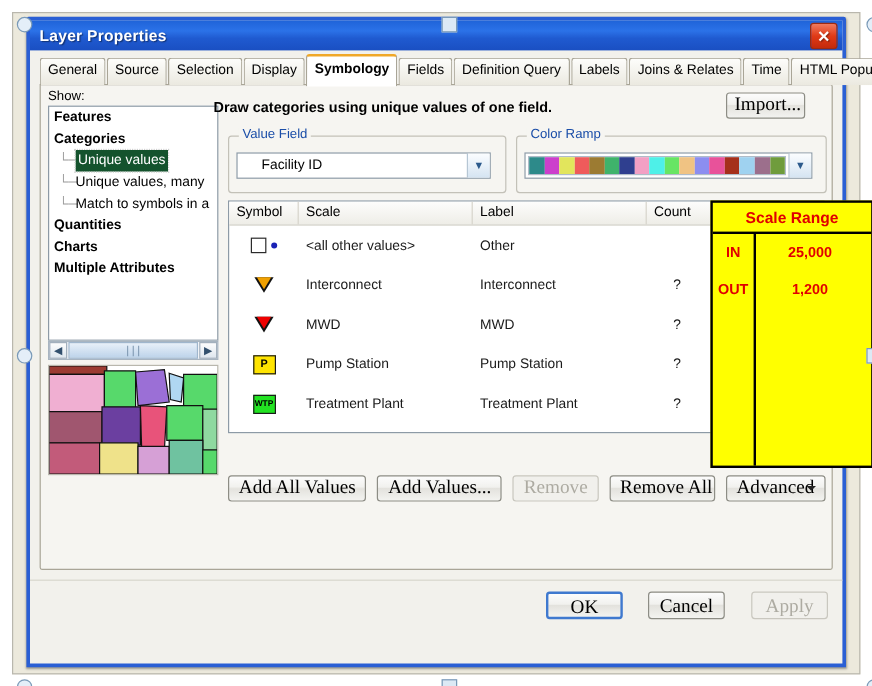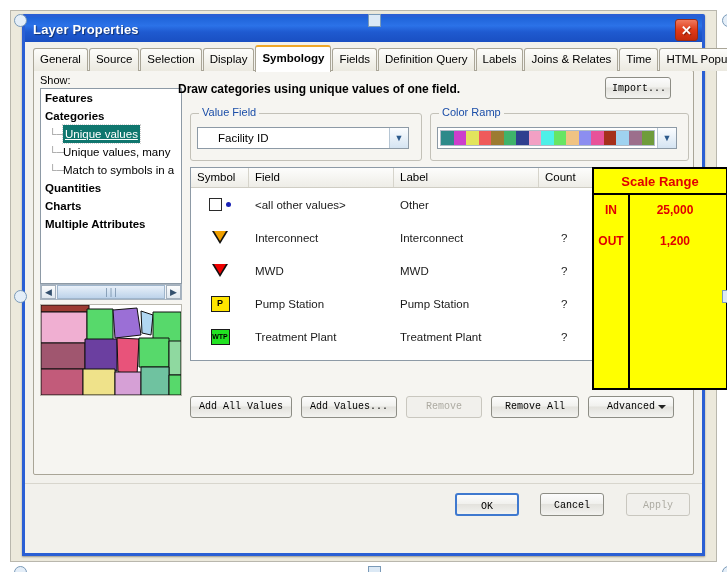--- a/index.html
+++ b/index.html
@@ -148,25 +148,24 @@
   .tree-row { height: 18px; line-height: 18px; white-space: nowrap; padding-left: 4px; }
   .tree-row.group { font-weight: bold; }
   .tree-row.child { padding-left: 8px; display: flex; align-items: center; }
   .tree-dash {
     display: inline-block;
     width: 14px;
     color: #9a9a9a;
     font-size: 11px;
   }
   .tree-row.selected .tree-text {
-    background: #0f766e;
+    background: #14532d;
     color: #ffffff;
     outline: 1px dotted #d0d0d0;
     padding: 0 2px;
-    text-decoration: underline;
   }
   #tree-scroll {
     position: absolute;
     left: 6px; top: 213px;
     width: 142px; height: 16px;
     box-sizing: border-box;
     border: 1px solid #a8b4c0;
     background: #f0f3f7;
     display: flex; align-items: center;
   }
@@ -210,22 +209,22 @@
   #desc-text {
     position: absolute; left: 4px; top: 5px;
     font-size: 12px; font-weight: bold; color: #000;
   }
   #import-btn {
     position: absolute; right: 0; top: 0;
     width: 66px; height: 22px;
   }
 
   .winbtn {
-    font-family: Liberation Mono, monospace;
-    font-size: 10px;
+    font-family: Liberation Serif, serif;
+    font-size: 16px;
     color: #000;
     background: linear-gradient(to bottom, #fcfcfc 0%, #f1f1ee 45%, #e3e2dd 50%, #f3f3f0 100%);
     border: 1px solid #8d8d85;
     border-radius: 3px;
     cursor: pointer;
     box-sizing: border-box;
     text-align: center;
     white-space: nowrap;
   }
   .winbtn.focus { border: 2px solid #3f79cf; }
@@ -576,21 +575,21 @@
             <i style="background: rgb(156, 111, 140);"></i>
             <i style="background: rgb(111, 156, 60);"></i>
           </span>
         <span class="combo-arrow">▼</span>
       </div>
     </div>
 
     <div id="symbol-table">
       <div id="table-head">
           <div class="col-symbol">Symbol</div>
-          <div class="col-value">Field</div>
+          <div class="col-value">Scale</div>
           <div class="col-label">Label</div>
           <div class="col-count">Count</div>
         </div>
       <div id="table-body">
           <div class="trow">
             <div class="cell-symbol">
               <span class="sym-check"></span>
               <span class="sym-dot" style="background: rgb(26, 34, 181);"></span>
             </div>
             <div class="cell-value">&lt;all other values&gt;</div>

